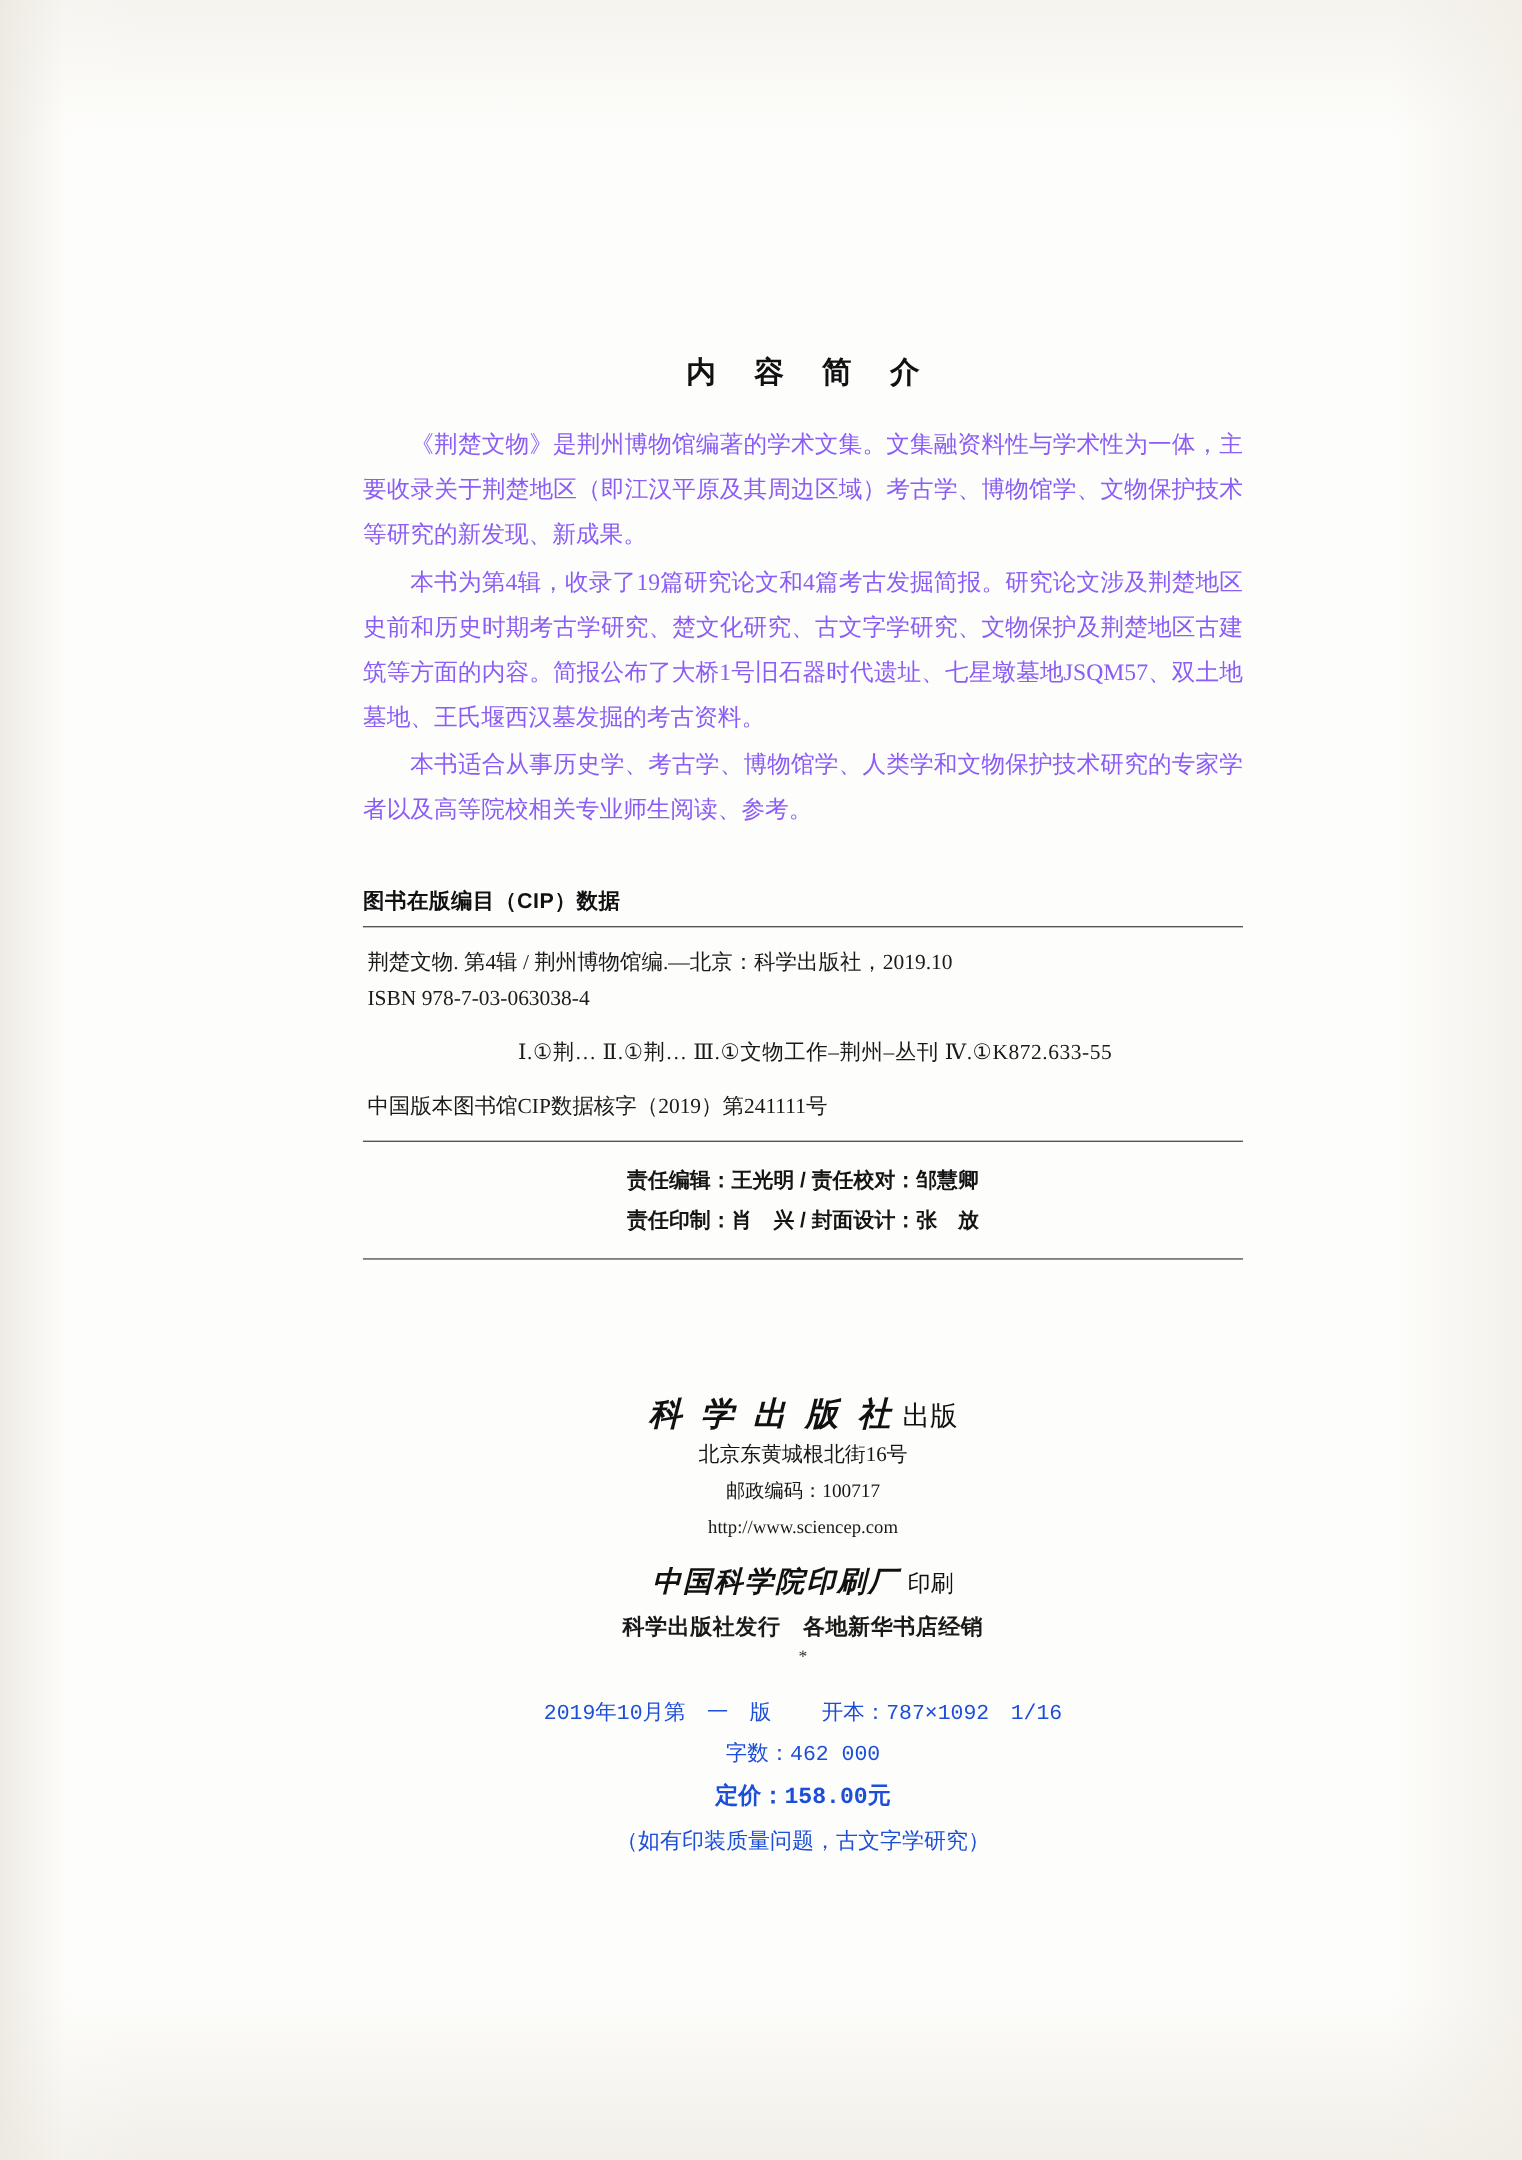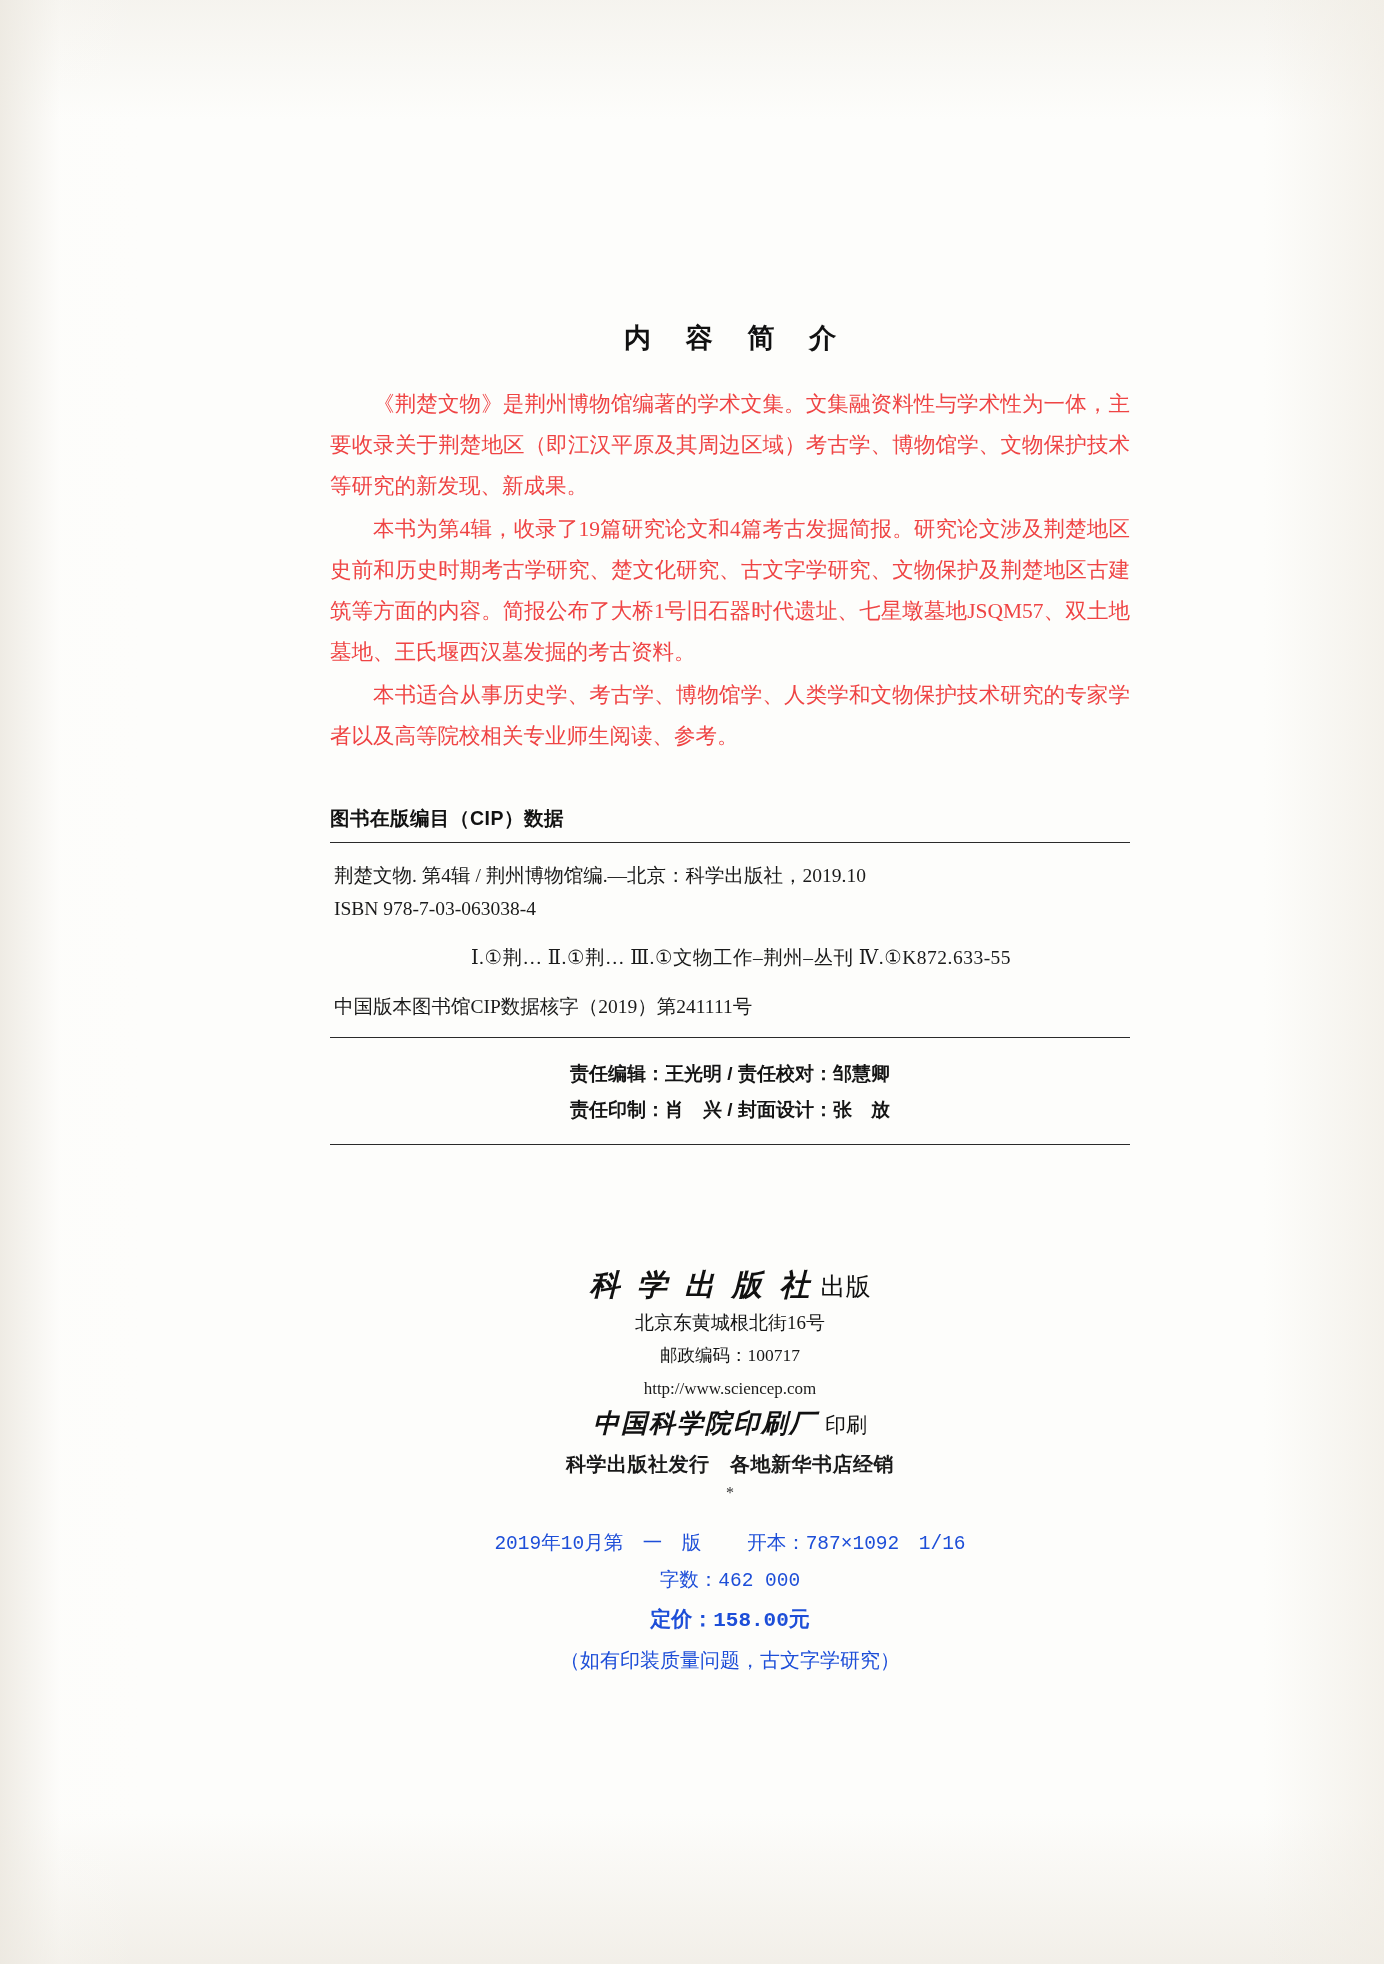--- a/index.html
+++ b/index.html
@@ -49,21 +49,21 @@
     text-indent: 14px;
     color: #111;
   }
   .intro p {
     font-size: 21.5px;
     line-height: 41px;
     margin: 0 0 2px 0;
     text-align: justify;
     text-justify: inter-ideograph;
     text-indent: 2em;
-    color: #ef4444;
+    color: #8b5cf6;
   }
 
   
   .cip {
     margin-top: 48px;
   }
   .cip-heading {
     font-family: "Liberation Sans", "DejaVu Sans", sans-serif;
     font-size: 19.5px;
     font-weight: bold;
@@ -137,20 +137,21 @@
   }
   .pub-line.small {
     font-size: 17.5px;
   }
   .pub-url {
     font-size: 17px;
     font-family: "Liberation Serif", serif;
     line-height: 34px;
   }
   .printer {
+    margin-top: 14px;
     font-size: 26px;
     letter-spacing: 2px;
     font-weight: bold;
     font-style: italic;
     color: #111;
   }
   .printer .suffix {
     font-style: normal;
     font-weight: normal;
     font-size: 21px;

